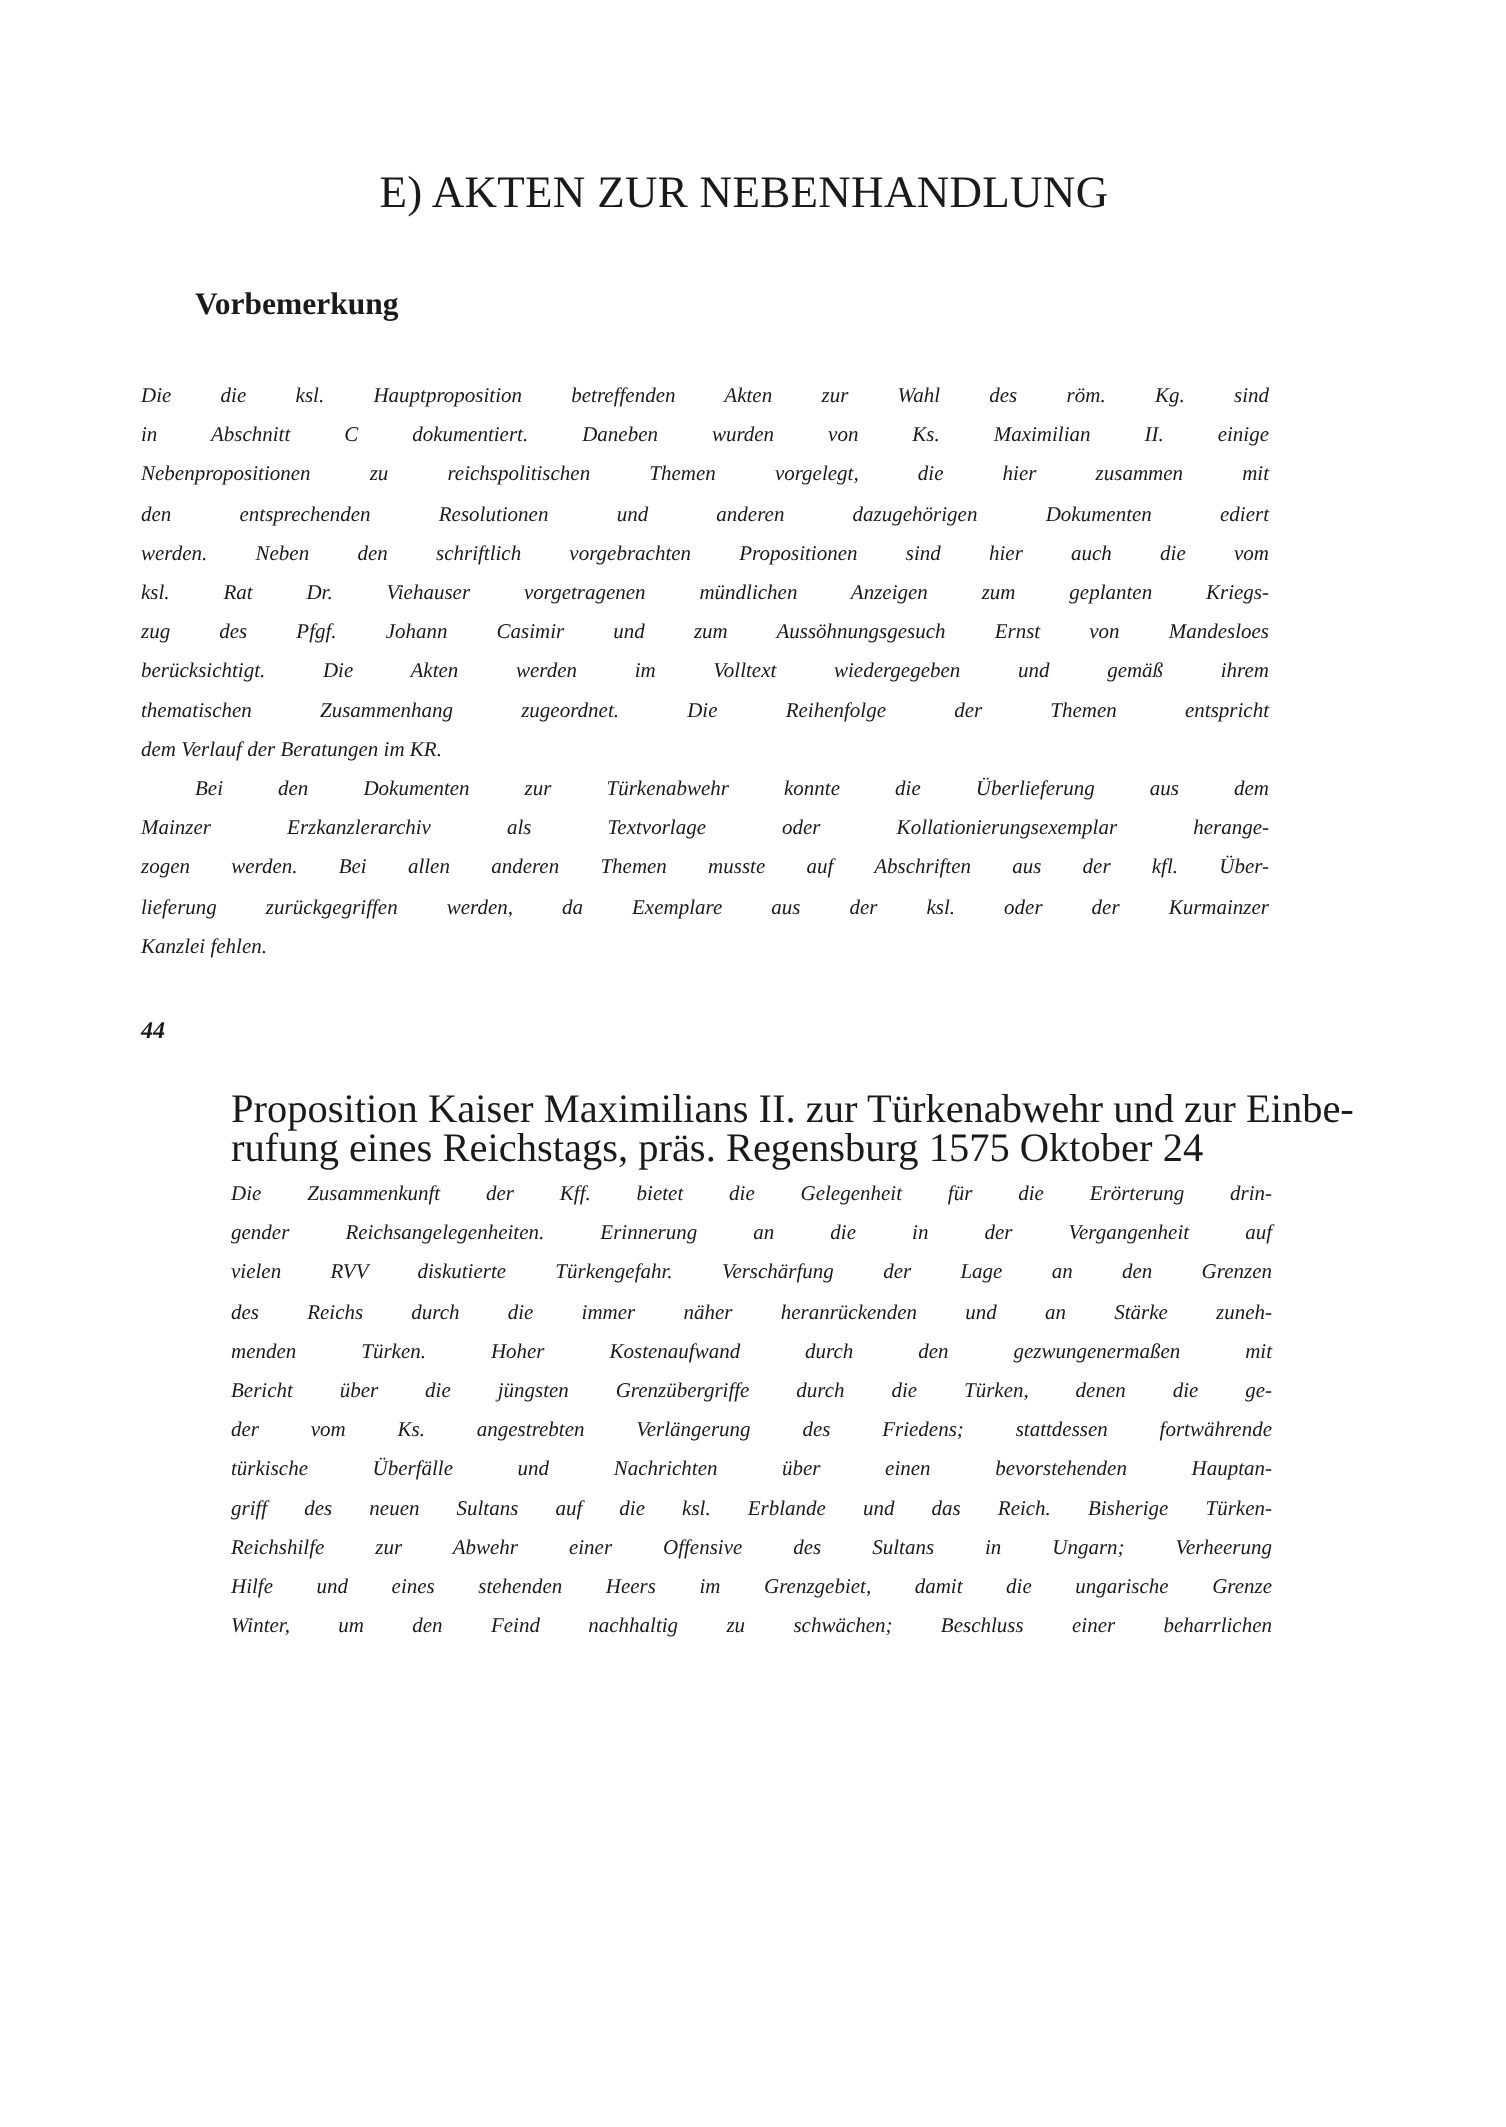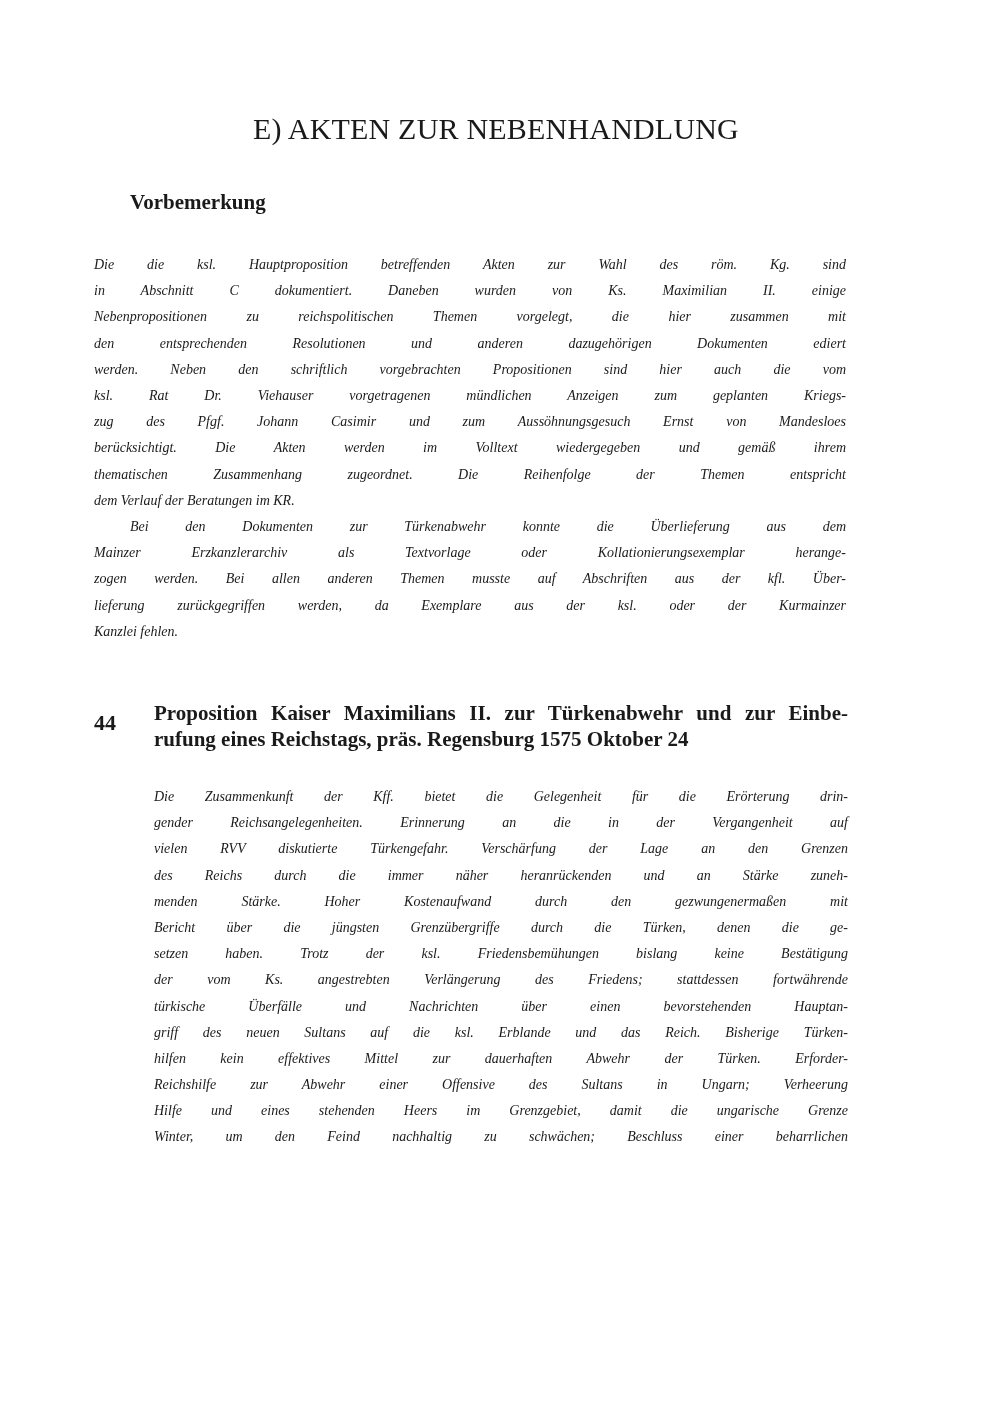--- a/index.html
+++ b/index.html
@@ -7,22 +7,22 @@
            font-family: "Liberation Serif", "DejaVu Serif", serif; color: #1a1a1a; }
     .title { position: absolute; top: 112px; left: 0; width: 940px; text-align: center;
              font-size: 30px; letter-spacing: 0.2px; font-weight: normal; padding-left: 0; }
     .title span { display: inline-block; margin-left: 0; }
     .subhead { position: absolute; top: 190px; left: 94px; font-size: 21px; font-weight: bold; margin-left: 36px; }
     .block { position: absolute; left: 94px; width: 752px; }
     .line { display: block; font-style: italic; font-size: 14px; height: 26.2px; line-height: 26.2px;
             text-align: justify; text-align-last: justify; white-space: nowrap; overflow: visible; }
     .line.last { text-align-last: left; }
     .line.indent { text-indent: 36px; }
-    .docnum { position: absolute; top: 710px; left: 94px; font-size: 22px; font-weight: bold; }
-    .doctitle { position: absolute; top: 700px; left: 154px; width: 694px; font-size: 21px; font-weight: bold; }
+    .docnum { position: absolute; top: 679px; left: 94px; font-size: 16px; font-weight: bold; font-style: italic; }
+    .doctitle { position: absolute; top: 726px; left: 154px; width: 694px; font-size: 27px; font-weight: normal; }
     .doctitle .tl { display: block; height: 26px; line-height: 26px; text-align: justify; text-align-last: justify; white-space: nowrap; }
     .doctitle .tl.last { text-align-last: left; }
     .block2 { position: absolute; left: 154px; width: 694px; top: 784px; }
   </style>
 </head>
 <body>
 
 <div class="title"><span style="margin-left:52px">E) AKTEN ZUR NEBENHANDLUNG</span></div>
 
 <div class="subhead">Vorbemerkung</div>
@@ -52,23 +52,21 @@
 <div class="doctitle">
   <span class="tl">Proposition Kaiser Maximilians II. zur Türkenabwehr und zur Einbe-</span>
   <span class="tl last">rufung eines Reichstags, präs. Regensburg 1575 Oktober 24</span>
 </div>
 
 <div class="block2">
   <span class="line">Die Zusammenkunft der Kff. bietet die Gelegenheit für die Erörterung drin-</span>
   <span class="line">gender Reichsangelegenheiten. Erinnerung an die in der Vergangenheit auf</span>
   <span class="line">vielen RVV diskutierte Türkengefahr. Verschärfung der Lage an den Grenzen</span>
   <span class="line">des Reichs durch die immer näher heranrückenden und an Stärke zuneh-</span>
-  <span class="line">menden Stärke. Hoher Kostenaufwand durch den gezwungenermaßen mit</span>
+  <span class="line">menden Türken. Hoher Kostenaufwand durch den gezwungenermaßen mit</span>
   <span class="line">Bericht über die jüngsten Grenzübergriffe durch die Türken, denen die ge-</span>
-  <span class="line">setzen haben. Trotz der ksl. Friedensbemühungen bislang keine Bestätigung</span>
   <span class="line">der vom Ks. angestrebten Verlängerung des Friedens; stattdessen fortwährende</span>
   <span class="line">türkische Überfälle und Nachrichten über einen bevorstehenden Hauptan-</span>
   <span class="line">griff des neuen Sultans auf die ksl. Erblande und das Reich. Bisherige Türken-</span>
-  <span class="line">hilfen kein effektives Mittel zur dauerhaften Abwehr der Türken. Erforder-</span>
   <span class="line">Reichshilfe zur Abwehr einer Offensive des Sultans in Ungarn; Verheerung</span>
   <span class="line">Hilfe und eines stehenden Heers im Grenzgebiet, damit die ungarische Grenze</span>
   <span class="line">Winter, um den Feind nachhaltig zu schwächen; Beschluss einer beharrlichen</span>
 </div>
 
 </body></html>

